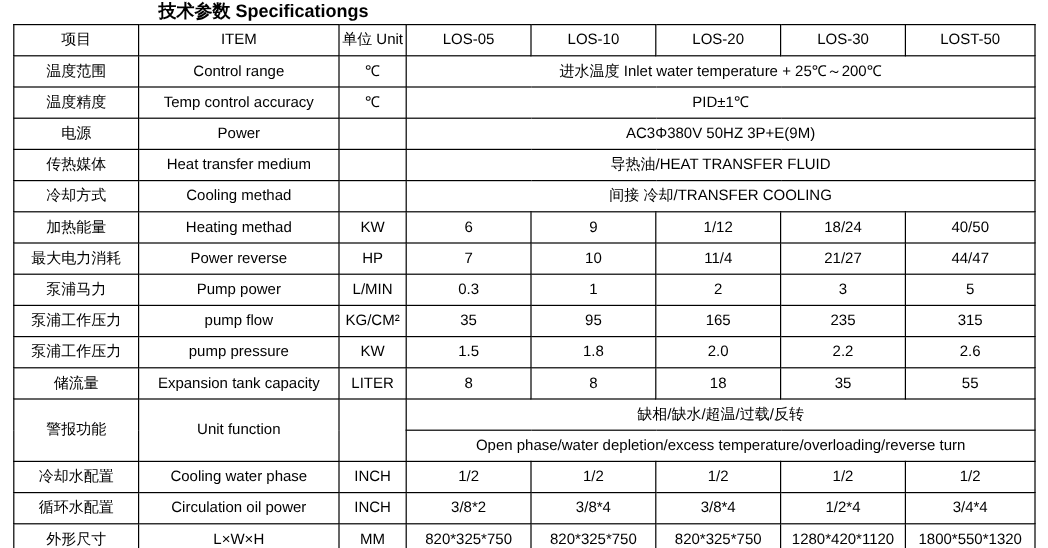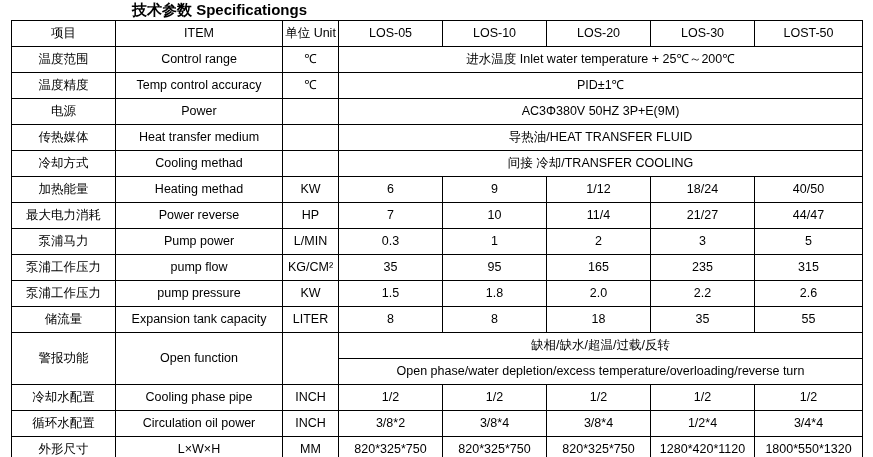--- a/index.html
+++ b/index.html
@@ -206,31 +206,31 @@
         <td class="unit">LITER</td>
         <td class="model">8</td>
         <td class="model">8</td>
         <td class="model">18</td>
         <td class="model">35</td>
         <td class="model wide-model">55</td>
       </tr>
 
       <tr>
         <td class="item-cn" rowspan="2">警报功能</td>
-        <td class="item-en" rowspan="2">Open function</td>
+        <td class="item-en" rowspan="2">Unit function</td>
         <td class="unit" rowspan="2"></td>
         <td colspan="5" class="alert-line1">缺相/缺水/超温/过载/反转</td>
       </tr>
       <tr>
         <td colspan="5" class="alert-line2">Open phase/water depletion/excess temperature/overloading/reverse turn</td>
       </tr>
 
       <tr>
         <td class="item-cn">冷却水配置</td>
-        <td class="item-en">Cooling phase pipe</td>
+        <td class="item-en">Cooling water phase</td>
         <td class="unit">INCH</td>
         <td class="model">1/2</td>
         <td class="model">1/2</td>
         <td class="model">1/2</td>
         <td class="model">1/2</td>
         <td class="model wide-model">1/2</td>
       </tr>
 
       <tr>
         <td class="item-cn">循环水配置</td>

